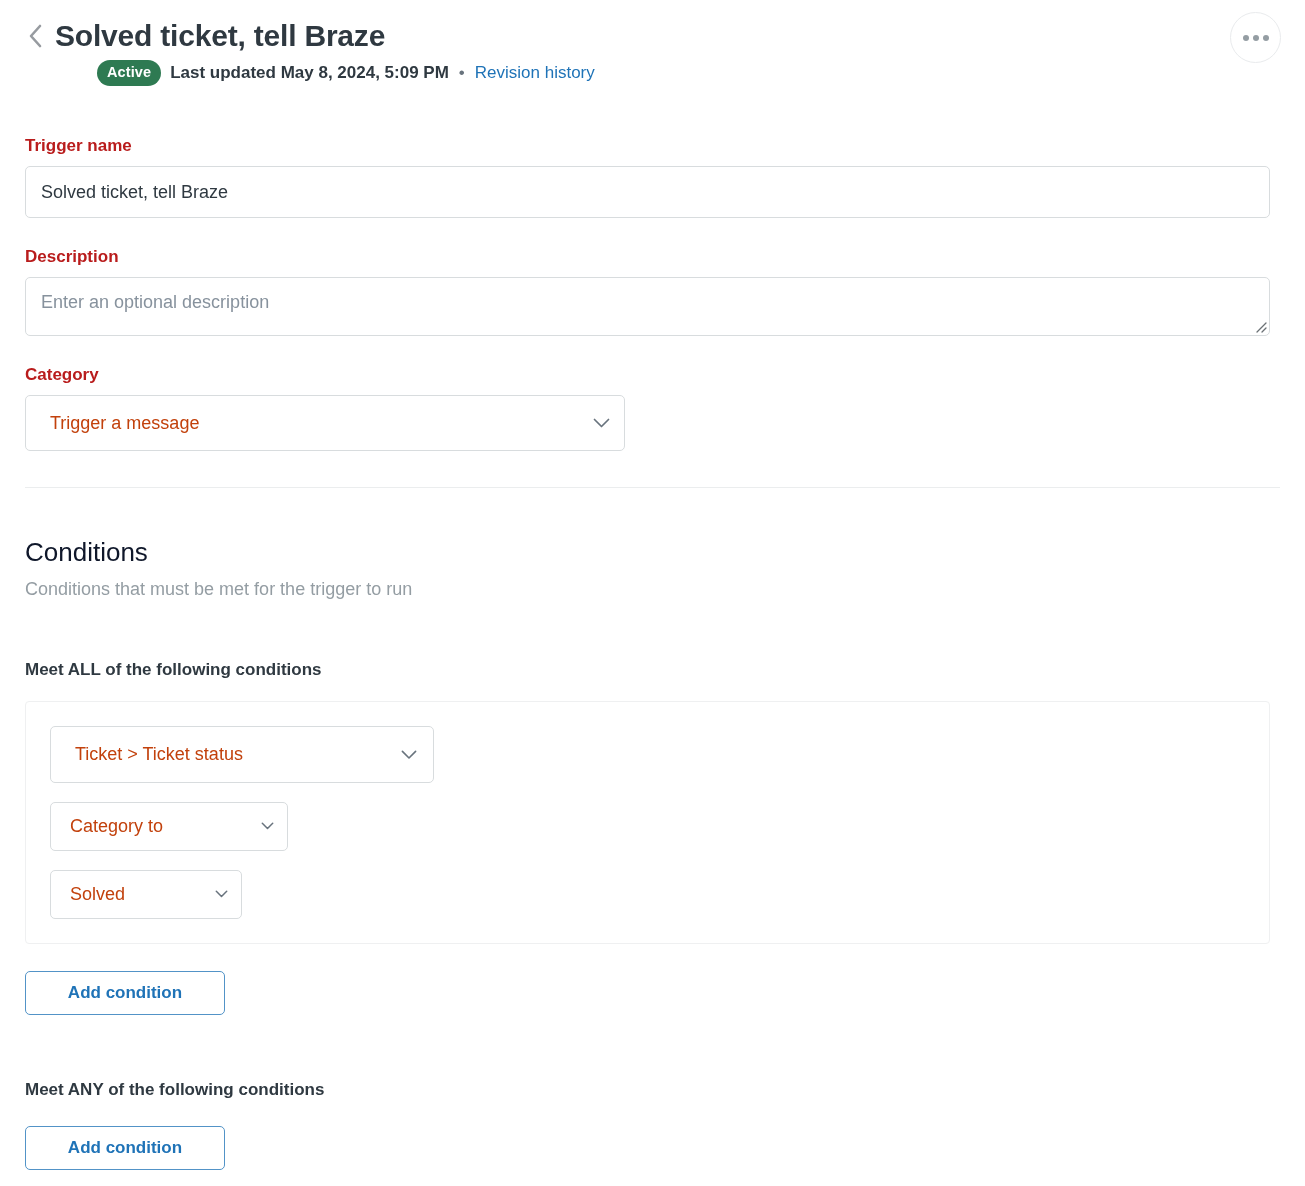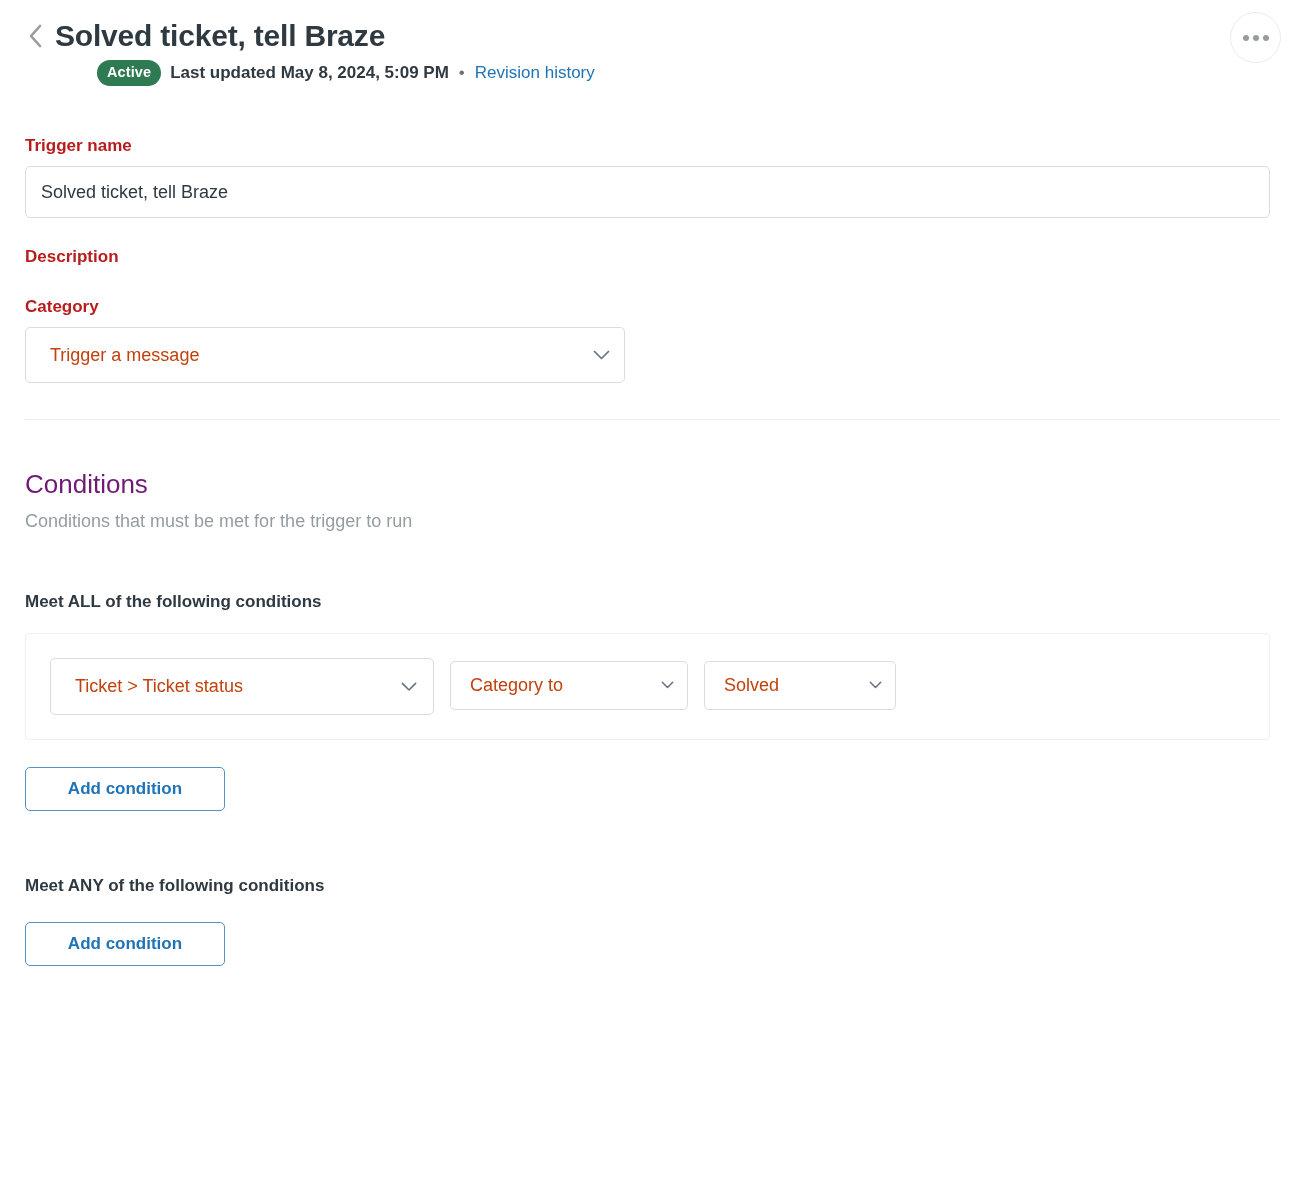--- a/index.html
+++ b/index.html
@@ -193,21 +193,21 @@
   
   .divider {
     margin: 36px 25px 0 25px;
     height: 1px;
     background: #ebedee;
   }
   .conditions-section { padding: 0 25px; }
   .section-title {
     font-size: 26px;
     font-weight: 400;
-    color: #701a75;
+    color: #0f172a;
     line-height: 34px;
     margin-top: 47px;
   }
   .section-sub {
     font-size: 18px;
     color: #949da3;
     line-height: 24px;
     margin-top: 8px;
   }
   .group-title {
@@ -221,20 +221,21 @@
   .conditions-card {
     margin-top: 20px;
     width: 1245px;
     border: 1px solid #eff0f1;
     border-radius: 4px;
     background: #ffffff;
     padding: 24px;
     display: flex;
     align-items: flex-start;
     gap: 16px;
+    flex-direction: column;
   }
   .cond-select-1 {
     width: 384px;
     height: 57px;
     padding: 0 40px 0 24px;
   }
   .cond-select-1 .chev { right: 16px; top: 0; bottom: 0; }
   .cond-select-2 {
     width: 238px;
     height: 49px;
@@ -299,20 +300,26 @@
 
 <div class="form-area">
 
   <div class="field-block">
     <div class="field-label">Trigger name</div>
     <input class="text-input" type="text" value="Solved ticket, tell Braze" style="">
   </div>
 
   <div class="field-block">
     <div class="field-label">Description</div>
+    <div class="textarea-wrap">
+      <textarea class="text-area" placeholder="Enter an optional description" style=""></textarea>
+      <svg class="resize-grip" viewBox="0 0 14 14">
+        <path d="M13 4 L4 13 M13 9 L9 13" stroke="#6b7175" stroke-width="1.3" stroke-linecap="round"></path>
+      </svg>
+    </div>
   </div>
 
   <div class="field-block">
     <div class="field-label">Category</div>
     <div class="select-box category-select">
       <span class="select-value">Trigger a message</span>
       <span class="chev">
         <svg width="17" height="11" viewBox="0 0 17 11" fill="none" aria-hidden="true">
           <path d="M1.5 1.5 L8.5 8.5 L15.5 1.5" stroke="#68737d" stroke-width="1.7" stroke-linecap="round" stroke-linejoin="round"></path>
         </svg>

